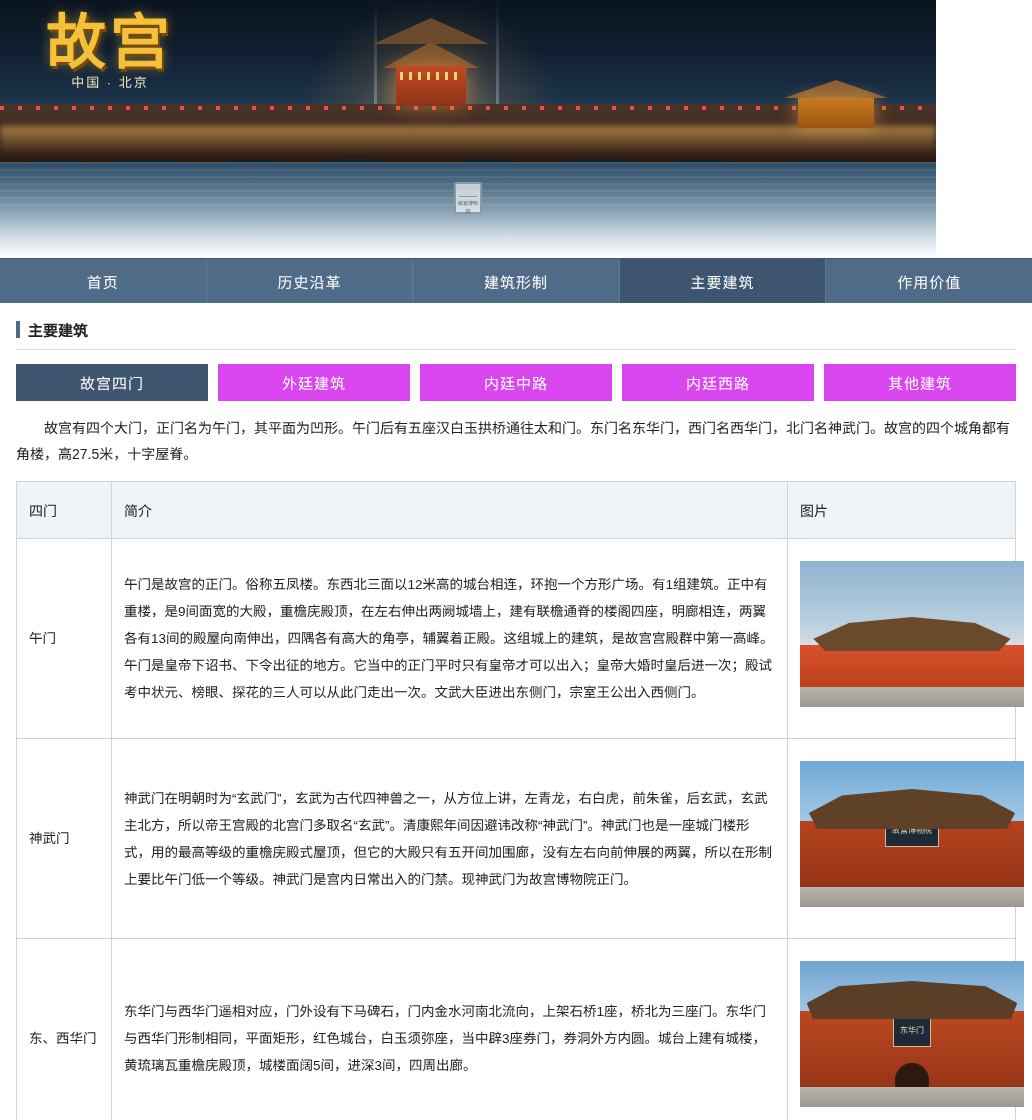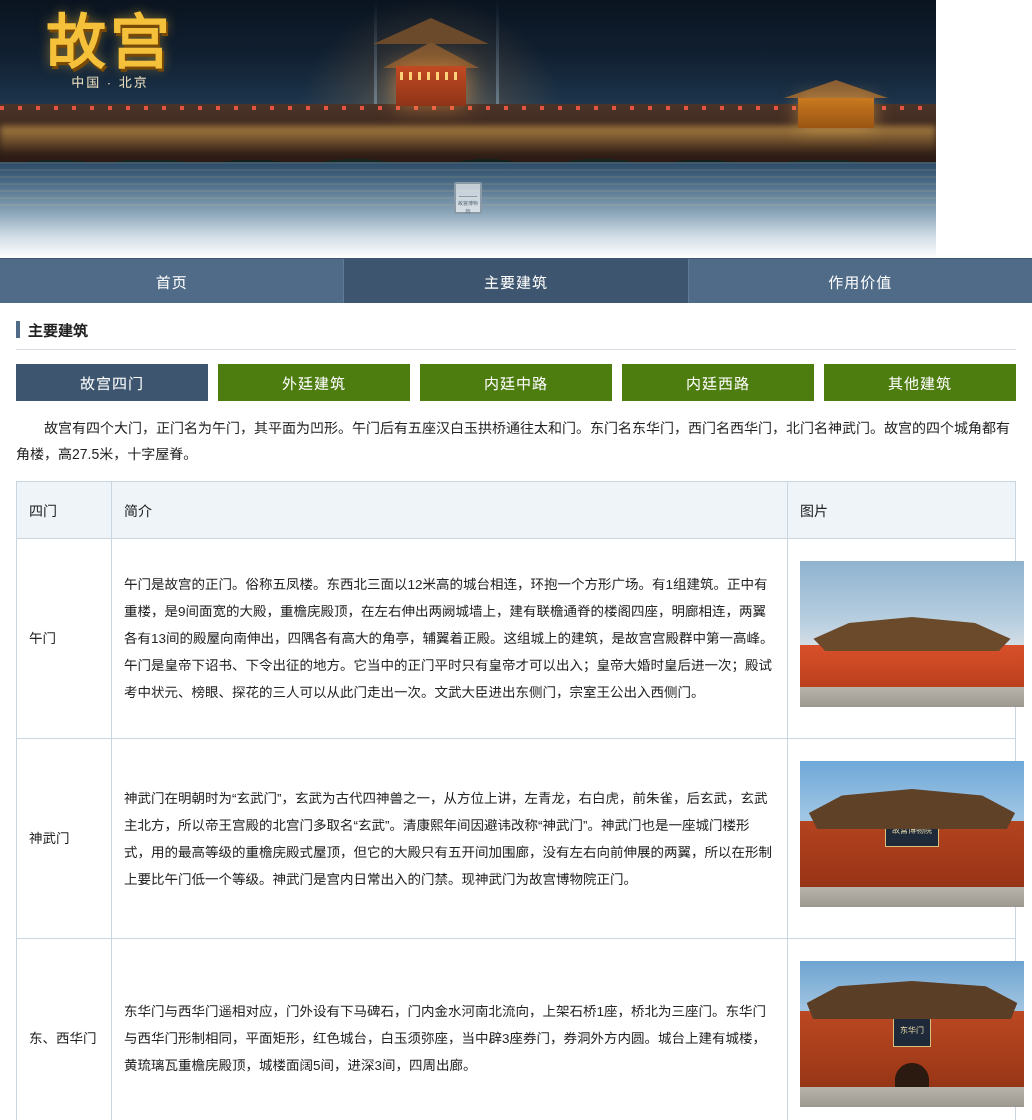--- a/index.html
+++ b/index.html
@@ -157,21 +157,21 @@
   }
   .section-head .txt {
     font-size:15px; font-weight:700; color:#222;
   }
 
   
   .subtabs {
     display:flex; gap:10px; margin: 14px 16px 0 16px;
   }
   .subtab {
-    flex:1 1 0; height:37px; background:#4d7c0f; color:#fff;
+    flex:1 1 0; height:37px; background:#d946ef; color:#fff;
     display:flex; align-items:center; justify-content:center;
     font-size:15px; letter-spacing:1px; cursor:pointer;
   }
   .subtab.active { background:#3d556e; }
 
   
   .intro {
     margin: 14px 16px 0 16px;
     font-size:14px; color:#222; line-height:26px; text-indent:2em;
   }
@@ -288,20 +288,26 @@
     </div>
 
     <div class="hero-seal">
       <span>故宫博物院</span>
     </div>
   </div>
 
   <nav class="nav">
     <div class="nav-item">
       <span>首页</span>
+    </div>
+    <div class="nav-item">
+      <span>历史沿革</span>
+    </div>
+    <div class="nav-item">
+      <span>建筑形制</span>
     </div>
     <div class="nav-item active">
       <span>主要建筑</span>
     </div>
     <div class="nav-item">
       <span>作用价值</span>
     </div>
   </nav>
 
   <div class="section-head">

